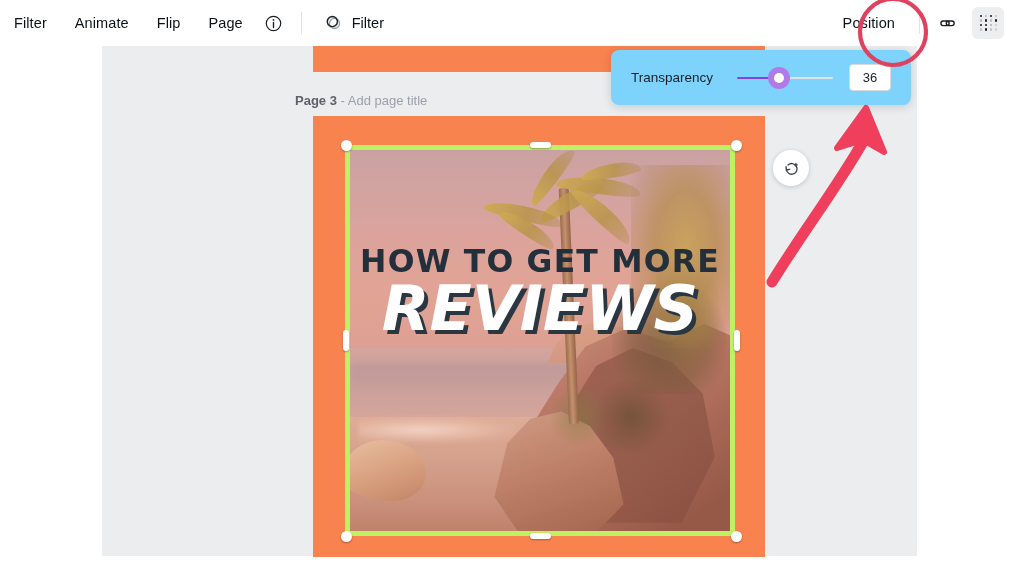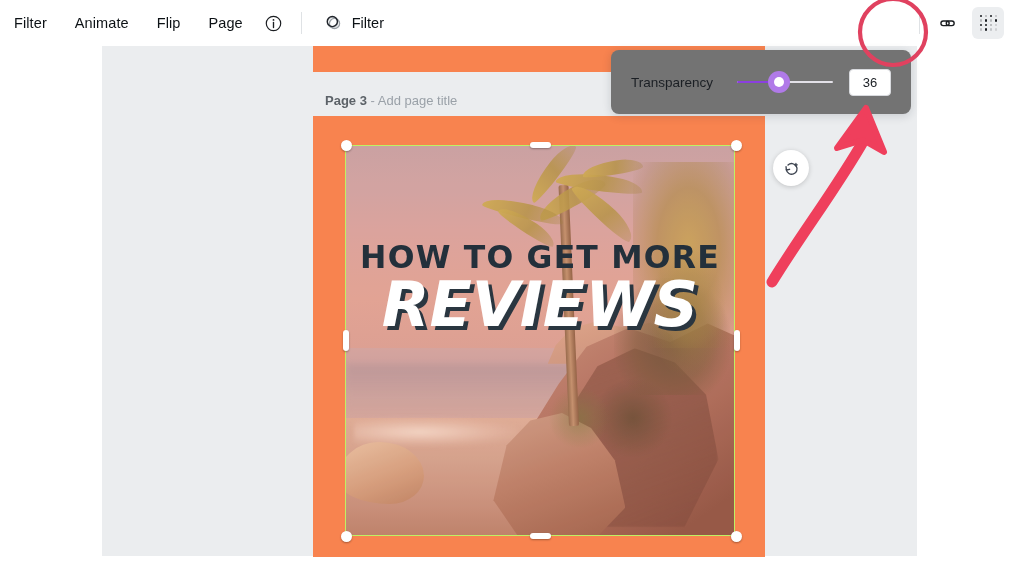--- a/index.html
+++ b/index.html
@@ -59,37 +59,37 @@
 
   
   .prev-page {
     position: absolute; left: 313px; top: 46px;
     width: 452px; height: 26px;
     background: #f8834f;
   }
 
   
   .page-label {
-    position: absolute; left: 325px; top: 93px;
+    position: absolute; left: 295px; top: 93px;
     font-size: 13px; color: #9aa1a8; white-space: nowrap;
   }
   .page-label b { color: #5c6268; font-weight: bold; }
 
   
   .page {
     position: absolute; left: 313px; top: 116px;
     width: 452px; height: 441px;
     background: #f8834f;
     overflow: hidden;
   }
   .photo {
     position: absolute; left: 32px; top: 29px;
     width: 390px; height: 391px;
     overflow: hidden;
-    border: 1px solid #bef264;
+    border: 5px solid #bef264;
   }
   .photo-inner { position: absolute; inset: 0; }
 
   
   .sky {
     position: absolute; left: 0; top: 0; width: 100%; height: 56%;
     background: linear-gradient(180deg, #c6a5ac 0%, #d0a8ab 22%, #dba8a4 45%, #e0a79c 70%, #d9a39a 100%);
   }
   
   .sea {
@@ -224,22 +224,22 @@
     position: absolute; left: 773px; top: 150px;
     width: 36px; height: 36px; border-radius: 50%;
     background: #ffffff; box-shadow: 0 1px 5px rgba(0,0,0,.18);
     display: flex; align-items: center; justify-content: center;
     cursor: pointer; z-index: 30;
   }
 
   
   .popover {
     position: absolute; left: 611px; top: 50px;
-    width: 300px; height: 64px;
-    background: #737373;
+    width: 300px; height: 55px;
+    background: #7dd3fc;
     border-radius: 8px;
     box-shadow: 0 2px 10px rgba(20,30,45,.16);
     display: flex; align-items: center;
     padding: 0 20px;
     z-index: 50;
     justify-content: flex-end;
   }
   .pop-label { font-size: 13.5px; color: #1b1f24; white-space: nowrap; }
   .slider-wrap {
     position: relative; flex: 1; height: 22px; margin: 0 16px 0 24px;
@@ -350,20 +350,21 @@
         <svg width="20" height="20" viewBox="0 0 24 24">
           <circle cx="10.3" cy="11.3" r="6.1" fill="none" stroke="#c9ccd0" stroke-width="1.6"></circle>
           <circle cx="12.6" cy="12.6" r="6.1" fill="none" stroke="#9aa0a6" stroke-width="1.6"></circle>
           <circle cx="10.0" cy="10.2" r="6.1" fill="none" stroke="#20242a" stroke-width="1.7"></circle>
         </svg>
         <span class="animate-label">Filter</span>
       </div>
     </div>
 
     <div class="tb-right">
+      <button class="tb-btn">Position</button>
       <div class="tb-divider"></div>
       <div class="tb-icon-btn">
         <svg width="21" height="21" viewBox="0 0 24 24" fill="none">
           <rect x="4.5" y="9.2" width="9.4" height="5.2" rx="2.6" stroke="#1a1d21" stroke-width="1.6"></rect>
           <rect x="10.6" y="9.2" width="9.0" height="5.2" rx="2.6" stroke="#1a1d21" stroke-width="1.6"></rect>
         </svg>
       </div>
       <div class="transp-btn">
         <div class="dotgrid">
           <i style="left:0px;  top:0px;"></i>

